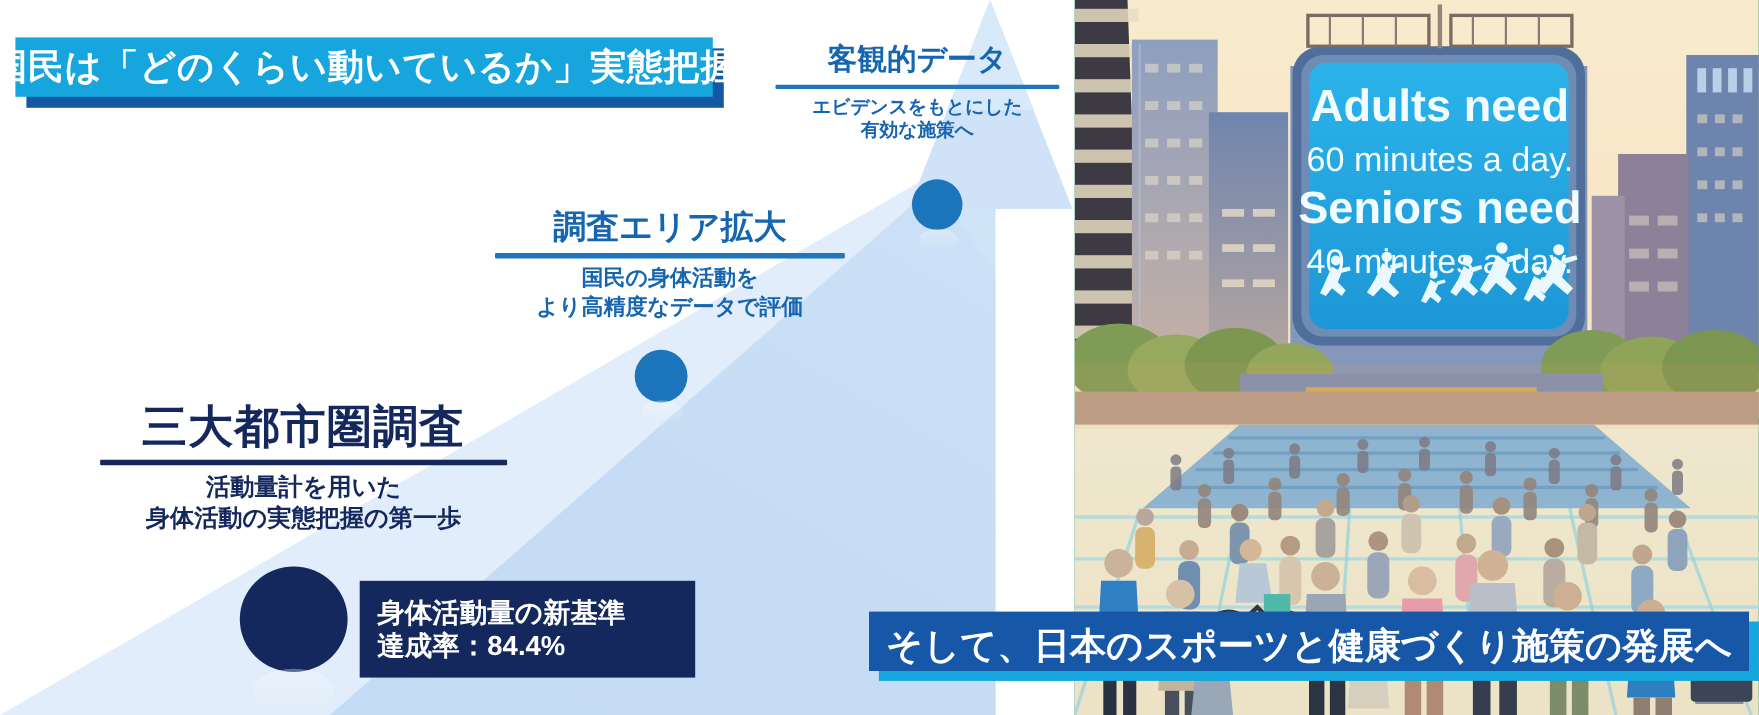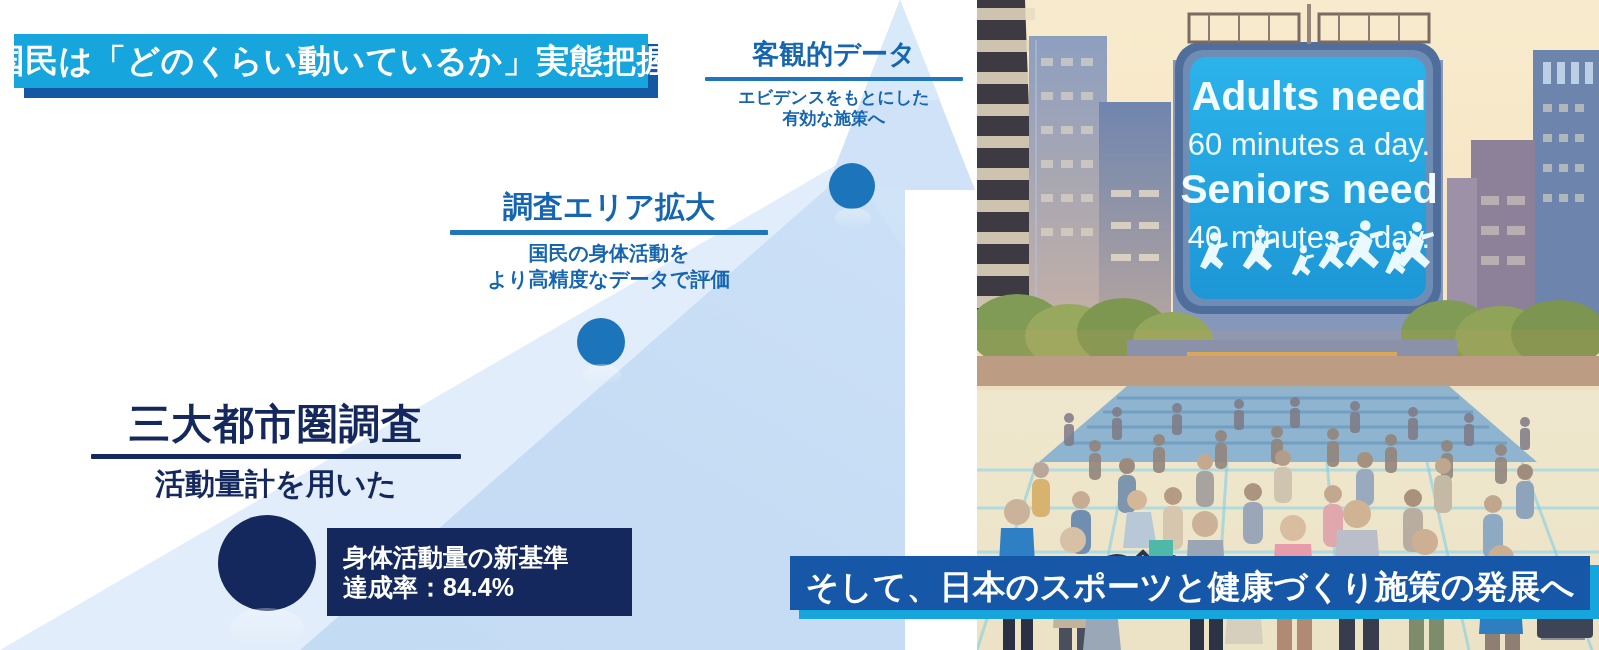--- a/index.html
+++ b/index.html
@@ -61,24 +61,24 @@
   #milestone-3{left:684px;top:40px;width:300px;}
   #milestone-3 .ms-title{font-size:27px;color:#1565b0;}
   #milestone-3 .ms-rule{background:#1f76bd;width:258px;margin-left:auto;margin-right:auto;height:4px;}
   #milestone-3 .ms-sub{font-size:17px;color:#1565b0;}
 
   #milestone-2{left:432px;top:190px;width:354px;}
   #milestone-2 .ms-title{font-size:30px;color:#1565b0;}
   #milestone-2 .ms-rule{background:#1f76bd;width:318px;margin-left:auto;margin-right:auto;height:5px;}
   #milestone-2 .ms-sub{font-size:20px;color:#1565b0;}
 
-  #milestone-1{left:66px;top:366px;width:420px;margin-top:36px;}
+  #milestone-1{left:66px;top:366px;width:420px;}
   #milestone-1 .ms-title{font-size:41px;color:#14285e;letter-spacing:1px;}
   #milestone-1 .ms-rule{background:#14285e;width:370px;margin-left:auto;margin-right:auto;height:5px;}
-  #milestone-1 .ms-sub{font-size:30px;color:#14285e;}
+  #milestone-1 .ms-sub{font-size:22px;color:#14285e;}
 
   
   #result-badge{
     position:absolute;left:327px;top:528px;width:305px;height:88px;
     background:#14285e;display:flex;flex-direction:column;justify-content:center;
     padding-left:16px;box-sizing:border-box;
   }
   #result-badge .badge-line{
     color:#ffffff;font-size:25px;font-weight:bold;line-height:1.22;white-space:nowrap;
   }
@@ -143,20 +143,21 @@
     <div class="ms-title">客観的データ</div>
     <div class="ms-rule"></div>
     <div class="ms-sub">エビデンスをもとにした</div>
     <div class="ms-sub">有効な施策へ</div>
   </div>
 
   <div class="milestone" id="milestone-1">
     <div class="ms-title">三大都市圏調査</div>
     <div class="ms-rule"></div>
     <div class="ms-sub">活動量計を用いた</div>
+    <div class="ms-sub">身体活動の実態把握の第一歩</div>
   </div>
 
   <div id="result-badge">
     <div class="badge-line">身体活動量の新基準</div>
     <div class="badge-line">達成率：84.4%</div>
   </div>
 
   <div class="photo-divider"></div>
   <div id="photo">
     <svg width="622" height="650" viewBox="0 0 622 650">

